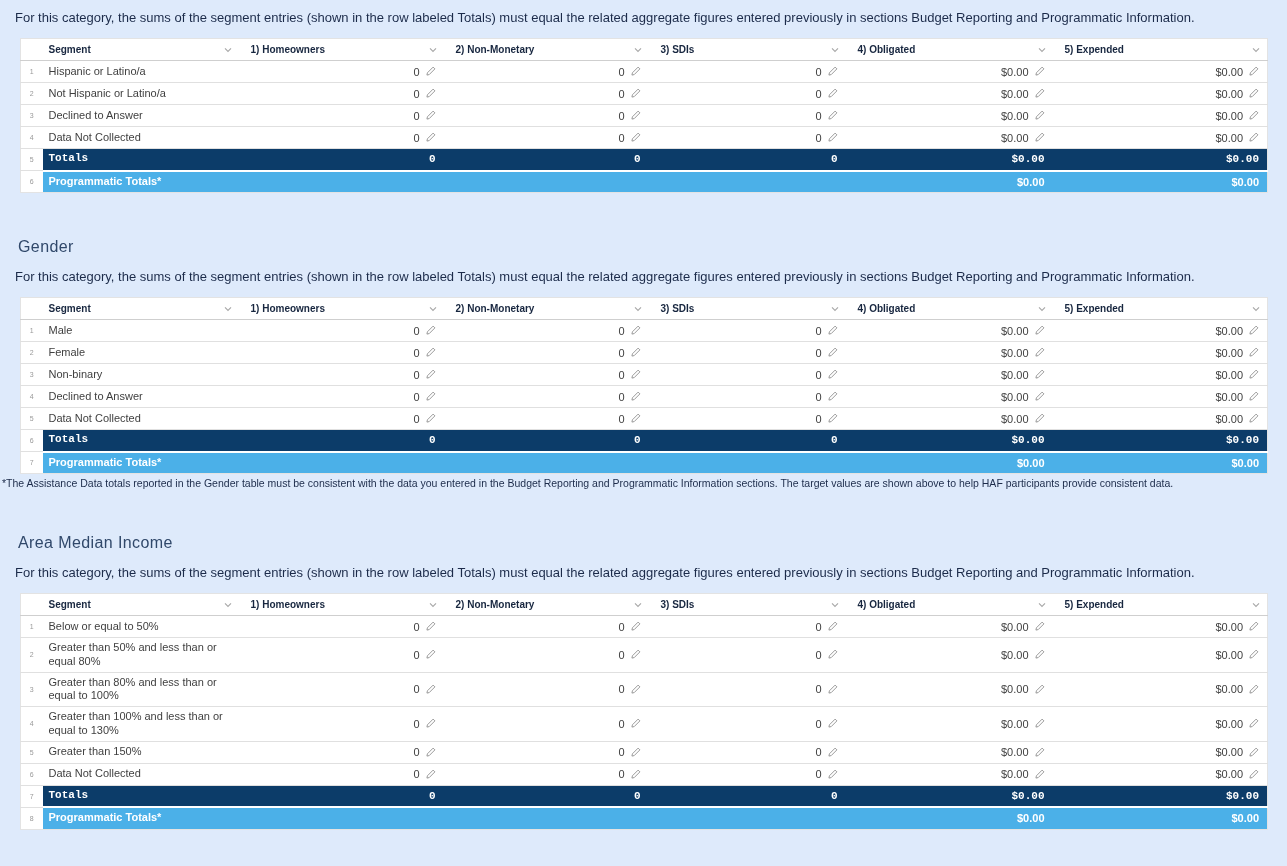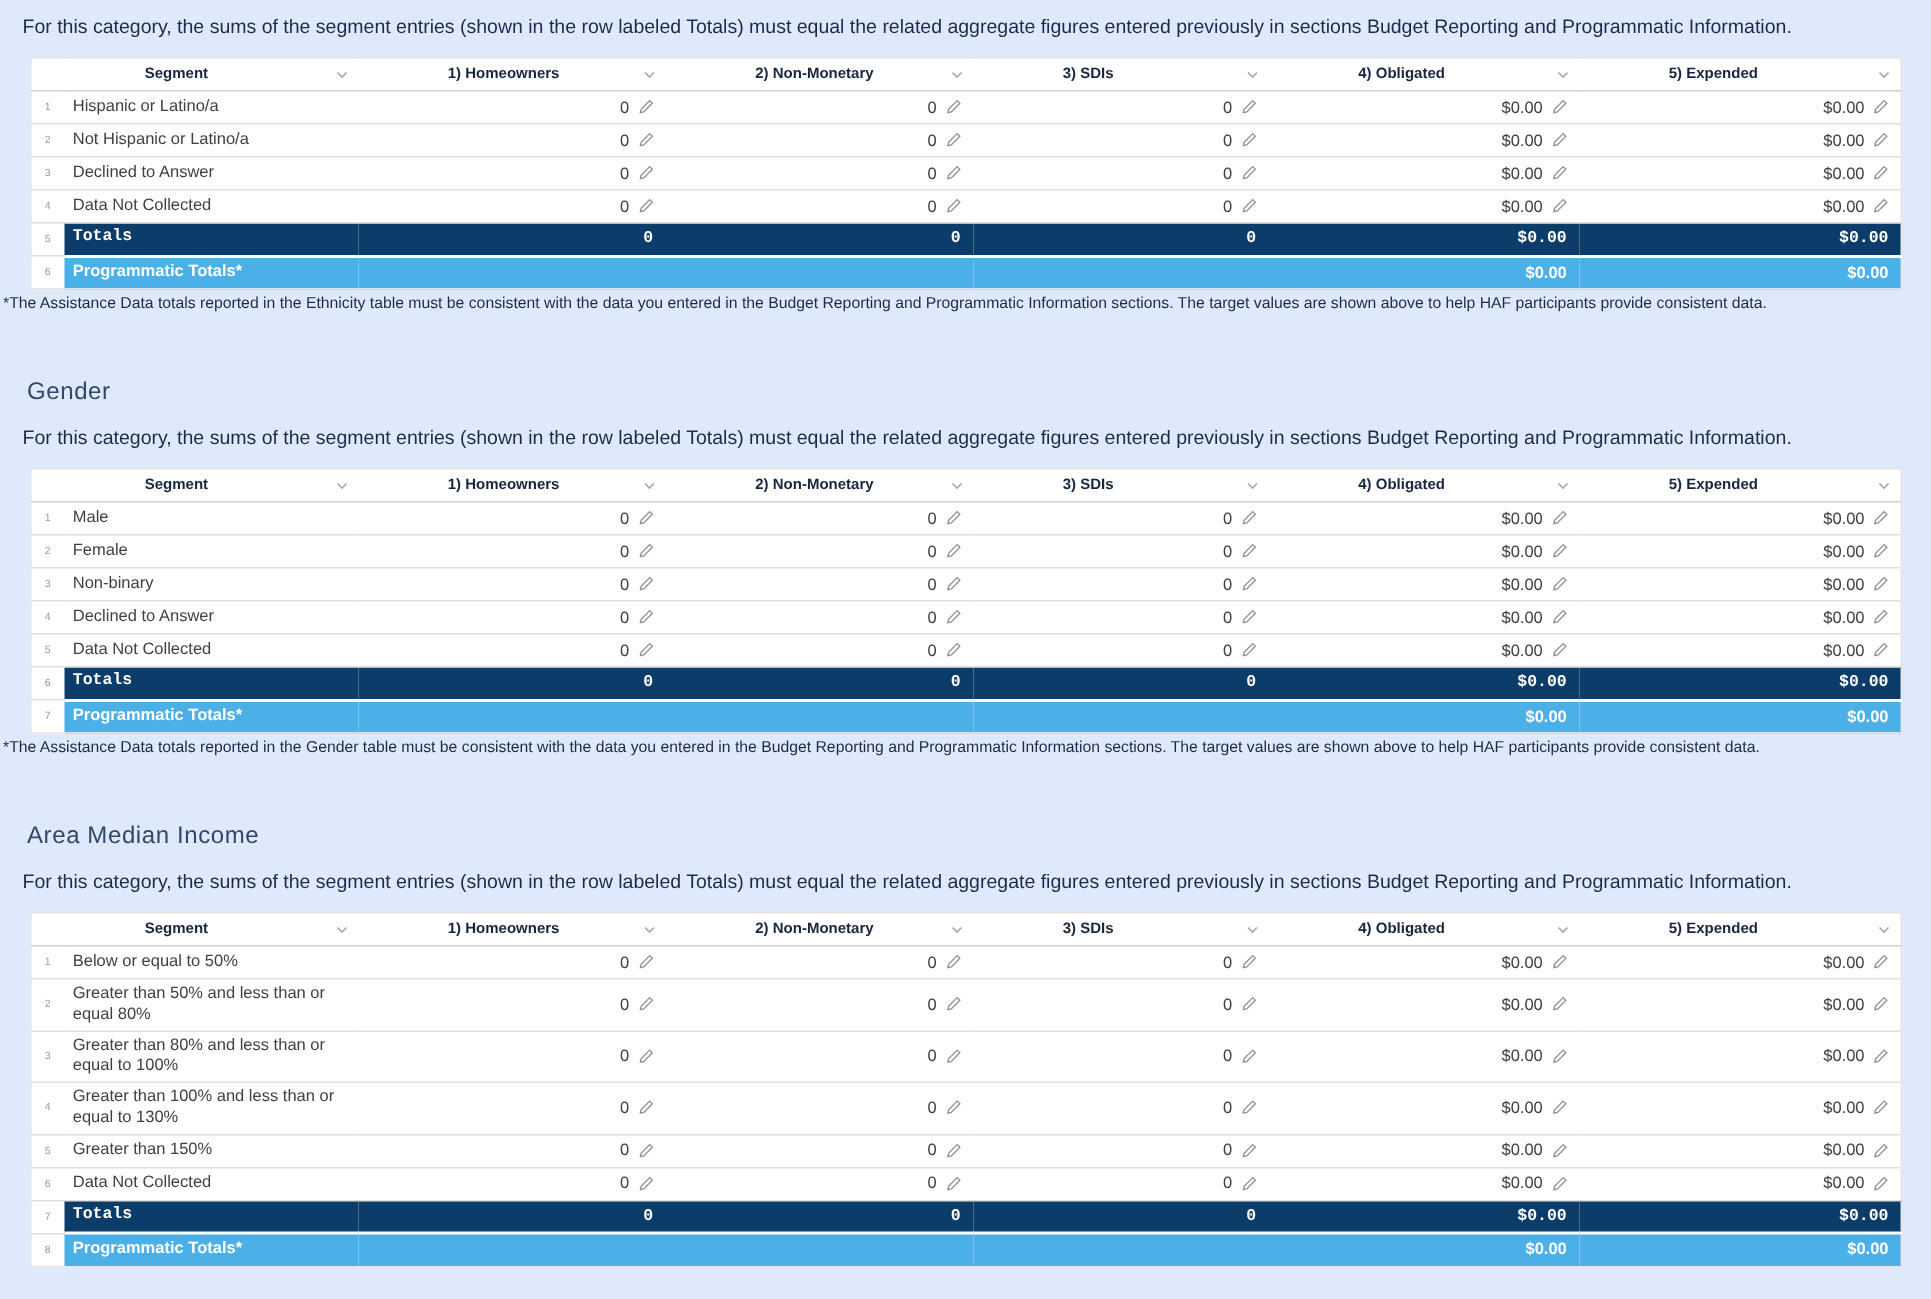--- a/index.html
+++ b/index.html
@@ -61,21 +61,20 @@
     border-top:none;
     border-bottom:1px solid var(--header-border);
     font-size:10px;
     font-weight:700;
     color:#17263f;
     text-align:left;
   }
   th.h-cell .h-inner{
     display:flex;align-items:center;justify-content:space-between;
     padding:0 6px 0 12px;
-    margin-left:48px;
   }
   th.h-segment .h-inner{padding-left:6px;}
   td.idx{
     background:#fff;
     text-align:center;
     font-size:7px;
     color:#999;
   }
   td.segment{
     padding:3px 6px;
@@ -381,21 +380,20 @@
             <td class="idx">6</td>
             <td class="segment" style="font-weight: 700;">Programmatic Totals*</td>
             <td class="val"></td>
             <td class="val"></td>
             <td class="val"></td>
             <td class="val">$0.00</td>
             <td class="val">$0.00</td>
           </tr>
         </tbody>
     </table>
-    <p class="footnote">*The Assistance Data totals reported in the Ethnicity table must be consistent with the data you entered in the Budget Reporting and Programmatic Information sections. The target values are shown above to help HAF participants provide consistent data.</p>
   </div>
 
   <div class="section">
     <h2 class="section-title">Gender</h2>
     <p class="section-desc">For this category, the sums of the segment entries (shown in the row labeled Totals) must equal the related aggregate figures entered previously in sections Budget Reporting and Programmatic Information.</p>
     <table class="grid">
       <colgroup>
         <col class="c-idx">
           <col class="c-segment">
           <col class="c-homeowners">

